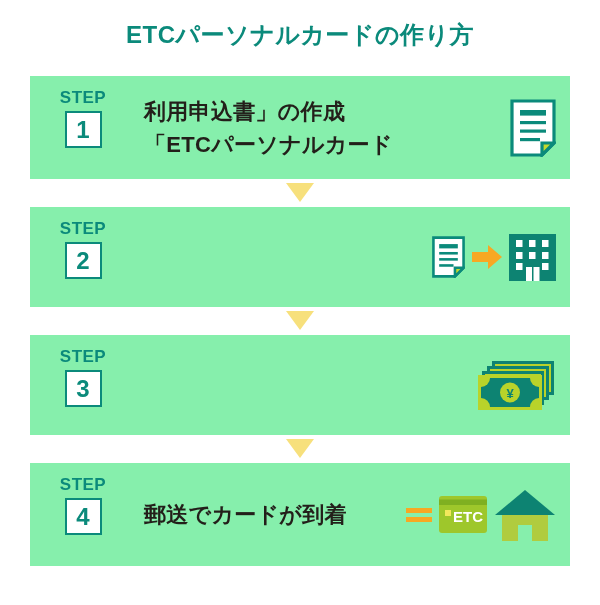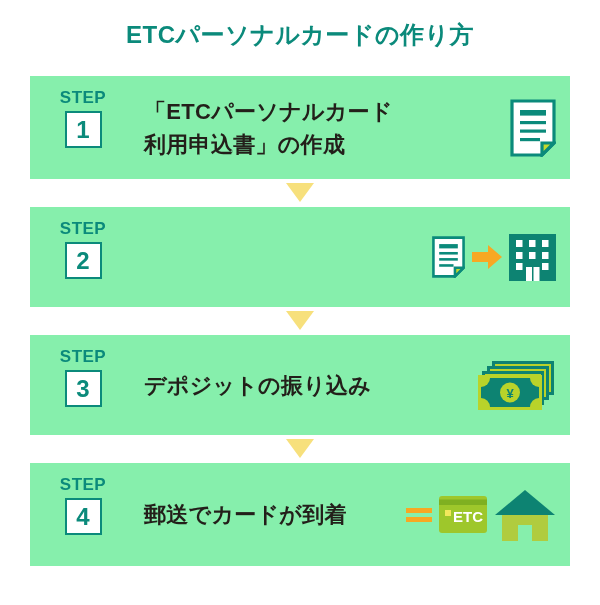--- a/index.html
+++ b/index.html
@@ -141,22 +141,22 @@
   <div class="title">ETCパーソナルカードの作り方</div>
 
   <div class="steps">
 
     <div class="step-row tall">
       <div class="badge">
         <div class="badge-label">STEP</div>
         <div class="badge-box">1</div>
       </div>
       <div class="step-text">
+        <span class="ln">利用申込書」の作成</span>
         <span class="ln">「ETCパーソナルカード</span>
-        <span class="ln">利用申込書」の作成</span>
       </div>
       <div class="step-art">
         <svg class="doc" width="46" height="58" viewBox="0 0 46 58">
           <path d="M2 2 H44 V44 L32 56 H2 Z" fill="#ffffff" stroke="#0b8a7b" stroke-width="3.2" stroke-linejoin="miter"></path>
           <path d="M32 56 V44 H44 Z" fill="#c4d92e" stroke="#0b8a7b" stroke-width="3.2" stroke-linejoin="miter"></path>
           <rect x="10" y="11" width="26" height="5.6" fill="#0b8a7b"></rect>
           <rect x="10" y="22" width="26" height="3.2" fill="#0b8a7b"></rect>
           <rect x="10" y="30.5" width="26" height="3.2" fill="#0b8a7b"></rect>
           <rect x="10" y="39" width="20" height="3.2" fill="#0b8a7b"></rect>
         </svg>
@@ -201,23 +201,20 @@
     </div>
 
     <div class="connector">
         <div class="tri"></div>
       </div>
 
     <div class="step-row">
       <div class="badge">
         <div class="badge-label">STEP</div>
         <div class="badge-box">3</div>
-      </div>
-      <div class="step-text">
-        <span class="ln">デポジットの振り込み</span>
       </div>
       <div class="step-art">
         <svg class="money" width="78" height="52" viewBox="0 0 78 52">
           <rect x="14" y="2" width="62" height="34" fill="#0d8372"></rect>
           <rect x="17" y="5" width="56" height="28" fill="#b9d32a"></rect>
           <rect x="9" y="7" width="62" height="34" fill="#0d8372"></rect>
           <rect x="12" y="10" width="56" height="28" fill="#b9d32a"></rect>
           <rect x="4" y="12" width="62" height="34" fill="#0d8372"></rect>
           <rect x="7" y="15" width="56" height="28" fill="#b9d32a"></rect>
           <rect x="0" y="16" width="64" height="35" fill="#b9d32a"></rect>

